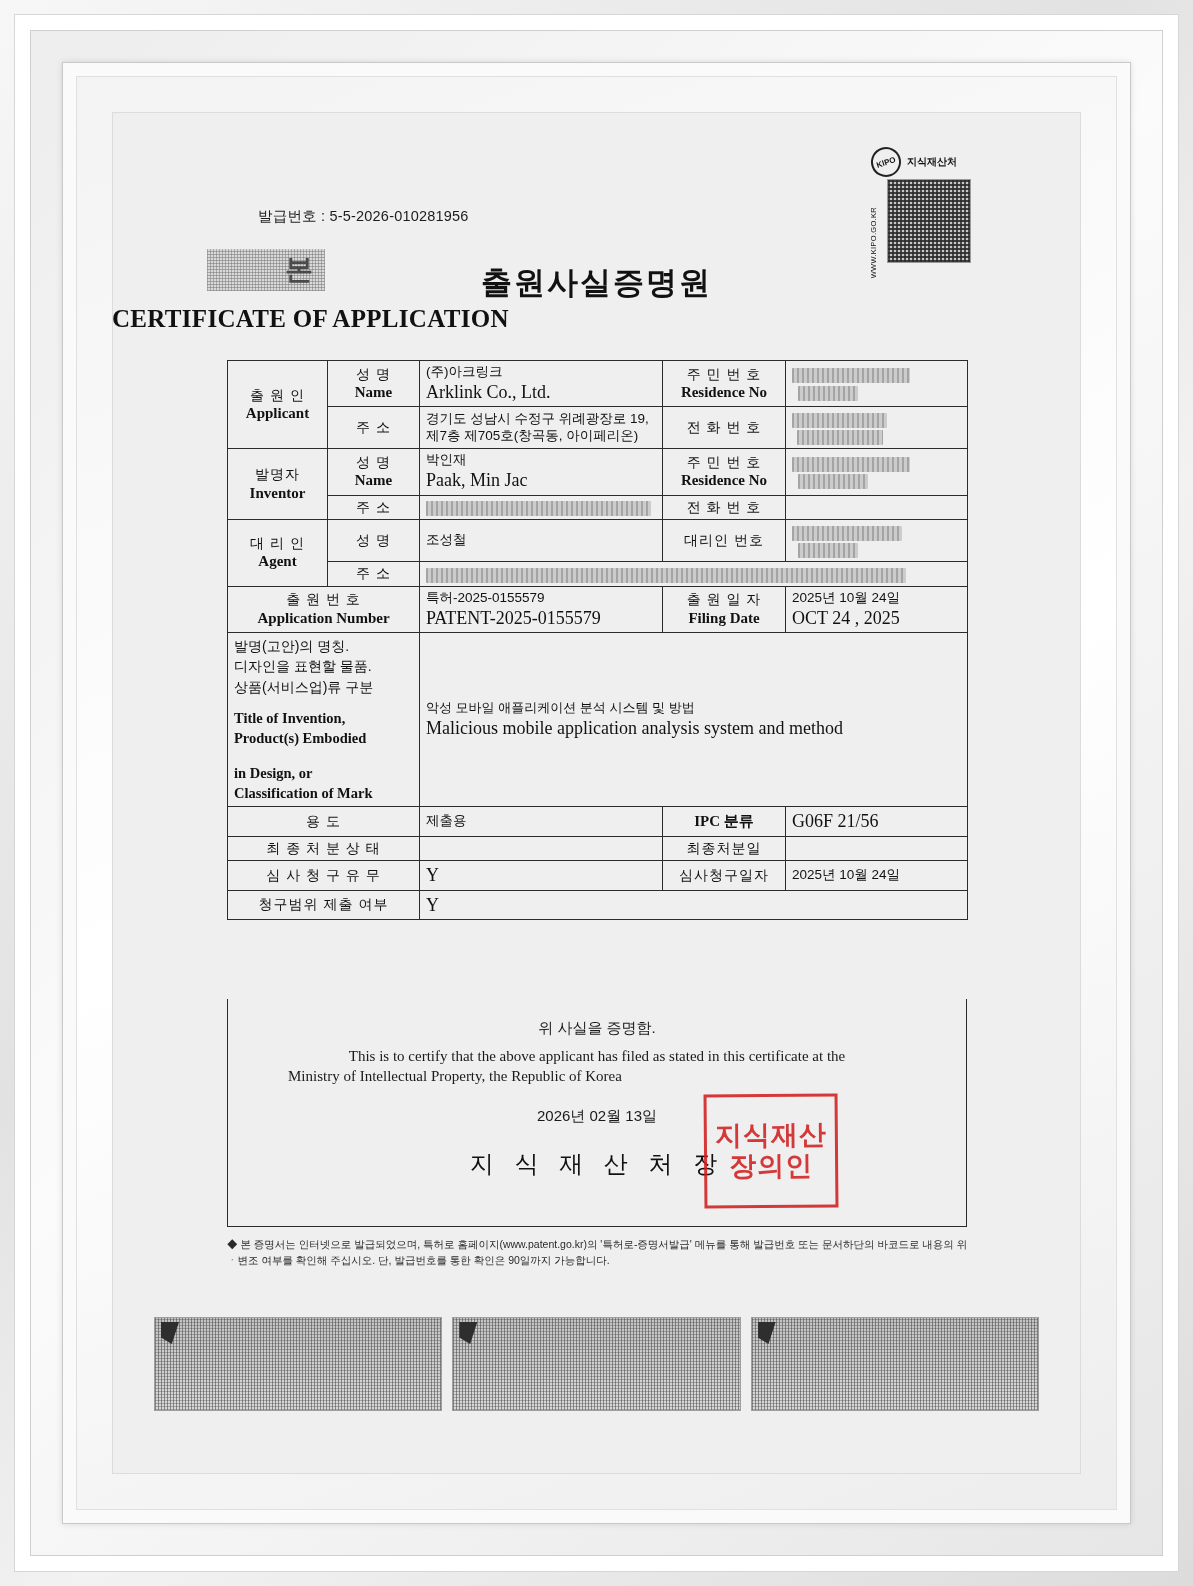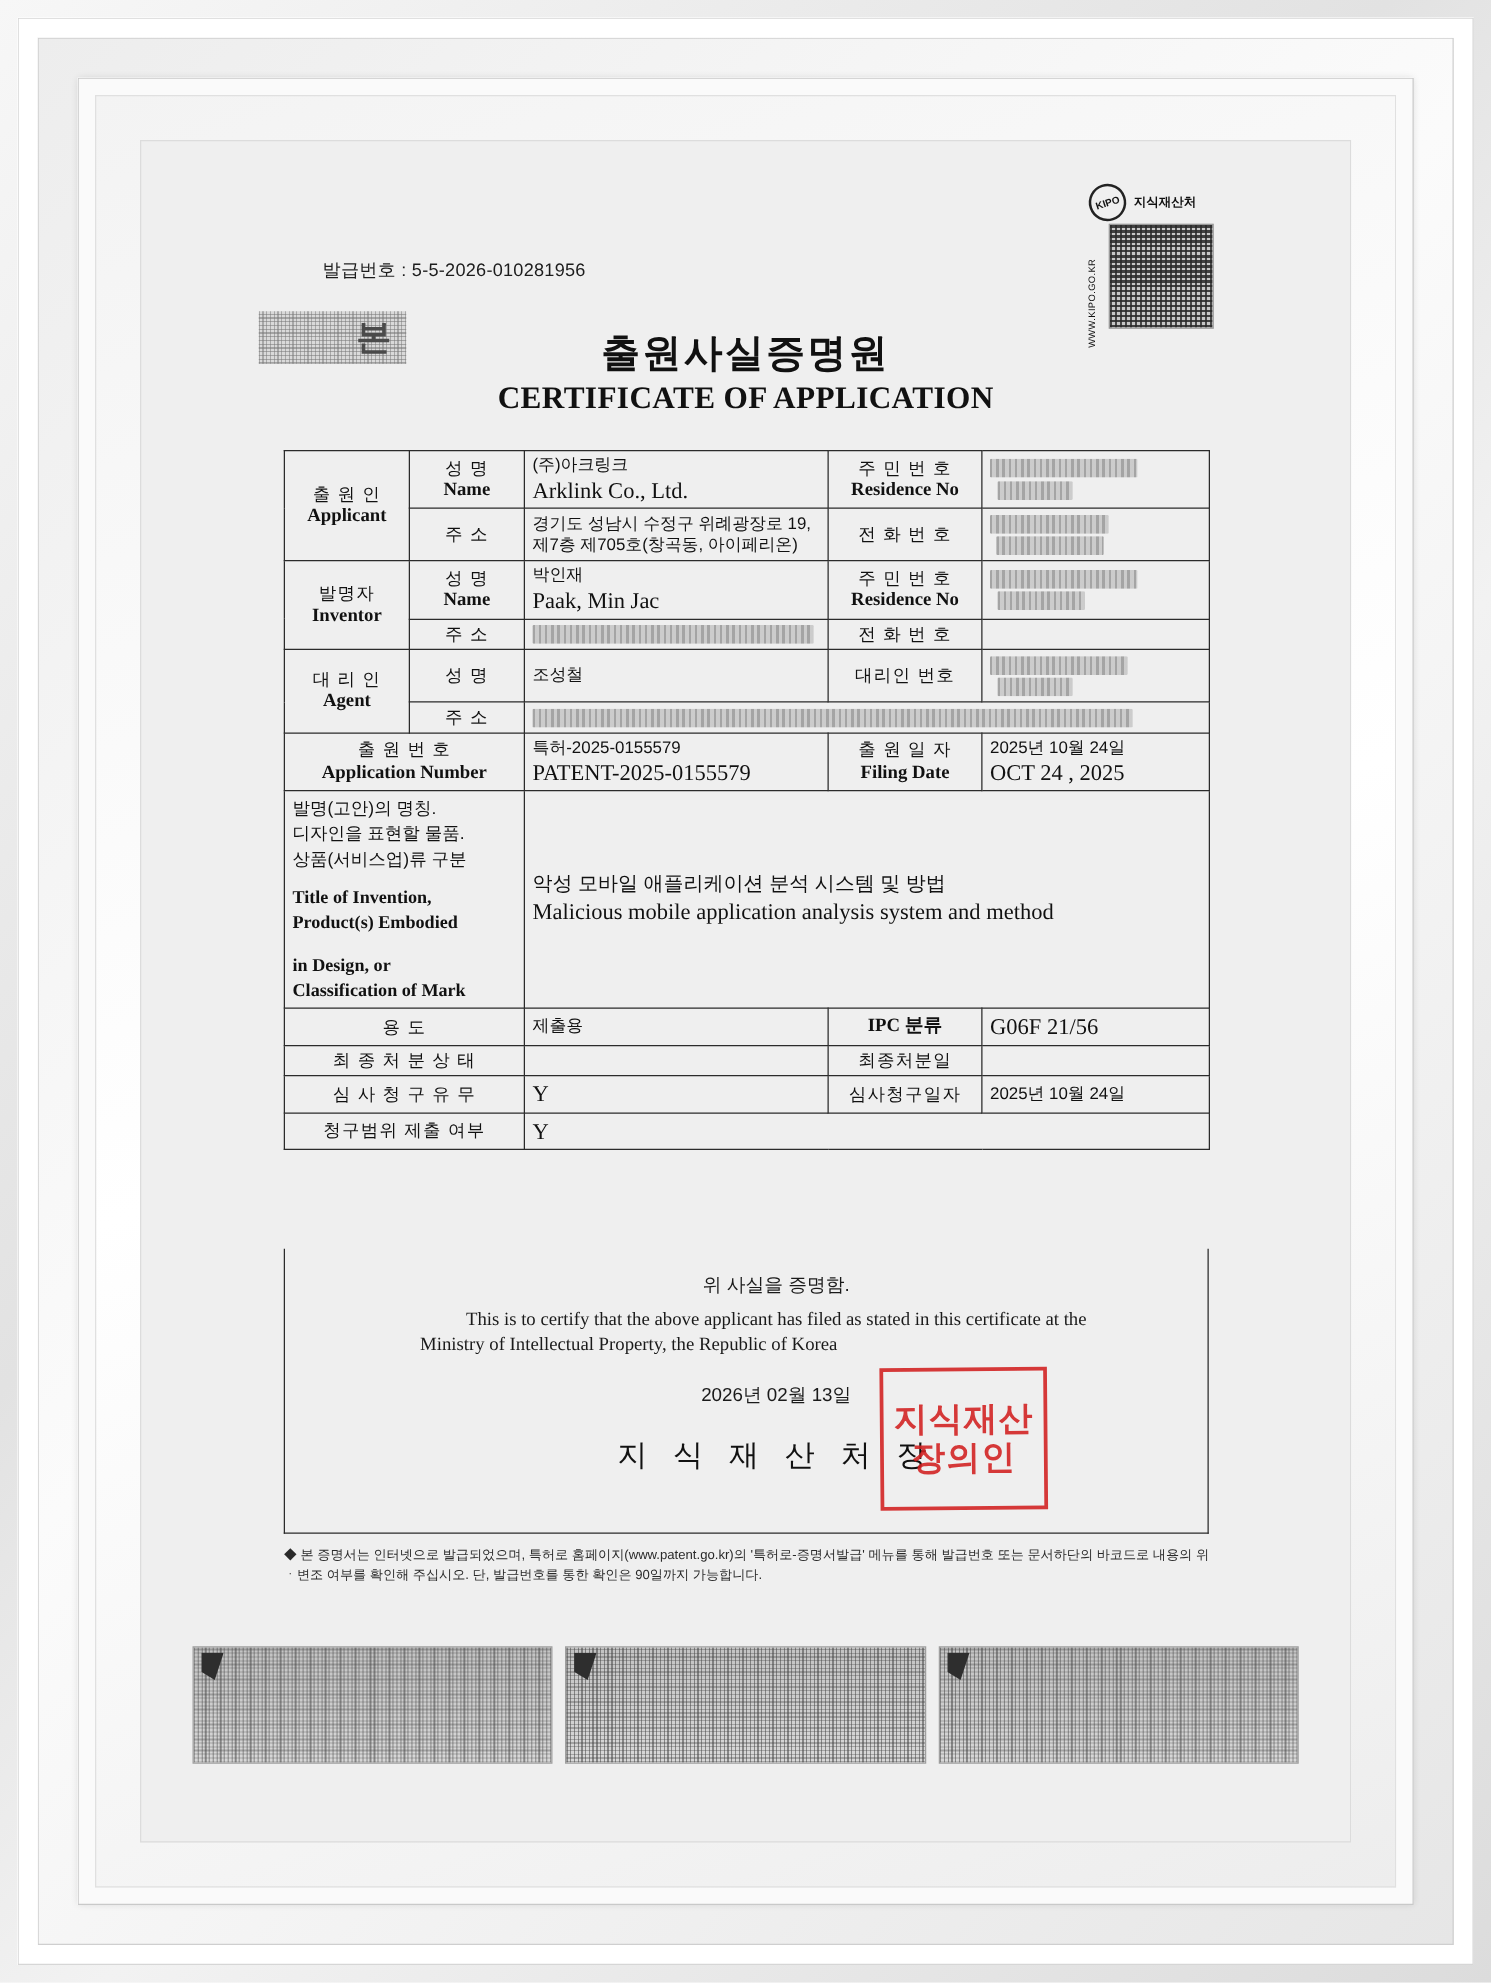--- a/index.html
+++ b/index.html
@@ -157,21 +157,20 @@
     font-size: 31px;
     font-weight: bold;
     letter-spacing: 2px;
     font-family: "Liberation Sans", sans-serif;
     color: #111;
   }
   .title-en {
     position: absolute;
     left: 0; right: 0;
     top: 193px;
-    text-align: center;
     font-size: 25px;
     font-weight: bold;
     letter-spacing: 0.3px;
     color: #111;
   }
 
   
   .doc-table {
     position: absolute;
     left: 115px;
@@ -239,21 +238,20 @@
   
   .certify-box {
     position: absolute;
     left: 115px;
     top: 887px;
     width: 740px;
     height: 228px;
     border: 1px solid #2b2b2b;
     border-top: none;
     box-sizing: border-box;
-    padding-left: 48px;
   }
   .cert-line-ko {
     text-align: center;
     font-family: "Liberation Sans", sans-serif;
     font-size: 15px;
     margin-top: 20px;
   }
   .cert-line-en {
     text-align: center;
     font-size: 15px;
@@ -511,21 +509,21 @@
             <td class="title-label-block" colspan="2">
               <div class="ko">발명(고안)의 명칭.</div>
               <div class="ko">디자인을 표현할 물품.</div>
               <div class="ko">상품(서비스업)류 구분</div>
               <div class="en">Title of Invention,</div>
               <div class="en" style="margin-top:0">Product(s) Embodied</div>
               <div class="en" style="margin-top:16px">in Design, or</div>
               <div class="en" style="margin-top:0">Classification of Mark</div>
             </td>
             <td class="title-cell" colspan="3">
-              <div class="val-ko" style="font-size:16px">악성 모바일 애플리케이션 분석 시스템 및 방법</div>
+              <div class="val-ko" style="font-size:13px">악성 모바일 애플리케이션 분석 시스템 및 방법</div>
               <div class="val-en">Malicious mobile application analysis system and method</div>
             </td>
           </tr>
 
           <tr>
             <td class="c-center" colspan="2">
               <div class="lbl-ko">용            도</div>
             </td>
             <td>
               <div class="val-ko">제출용</div>

